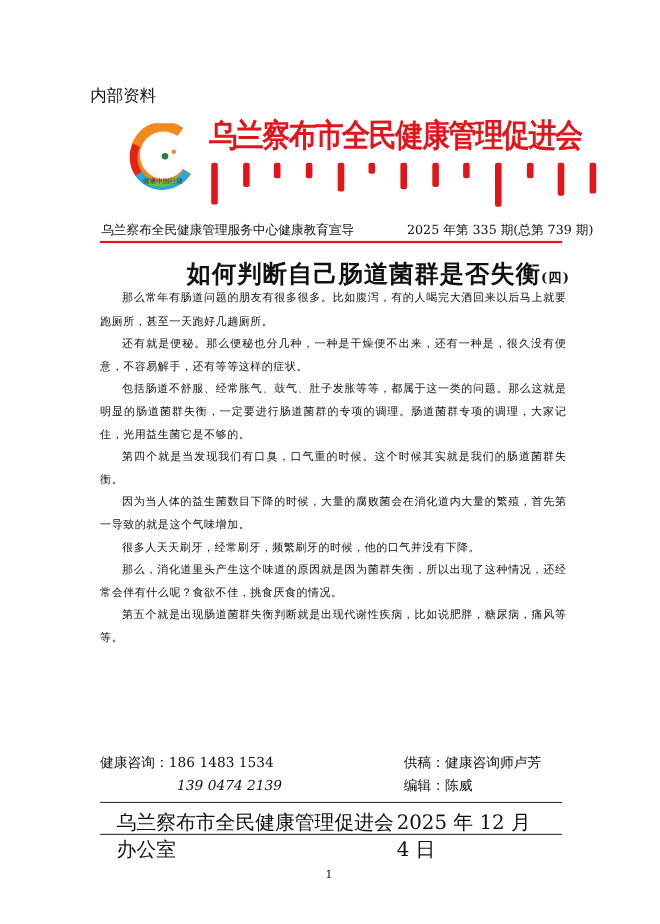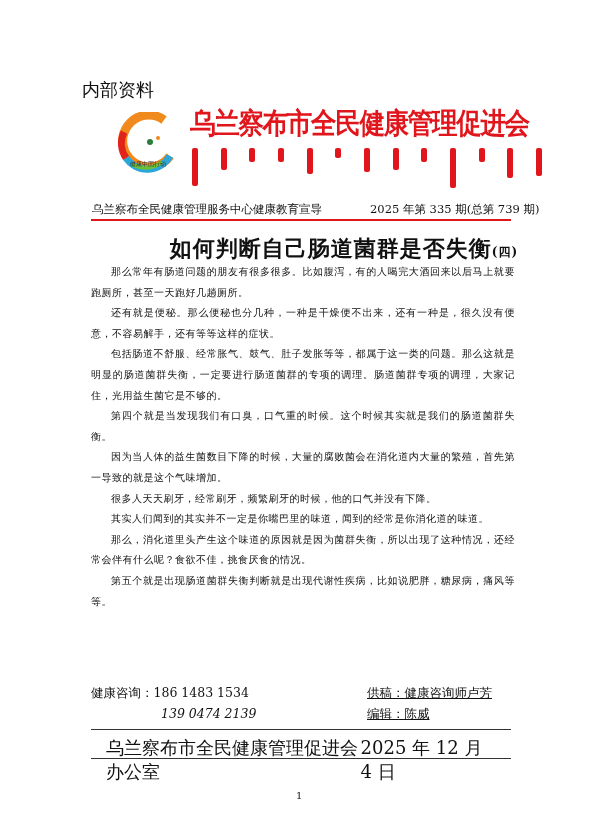--- a/index.html
+++ b/index.html
@@ -1,32 +1,32 @@
 <!DOCTYPE html>
 <html><head>
 <meta charset="utf-8">
 <style>
   html, body { margin:0; padding:0; background:#fff; }
   body { width:600px; height:840px; position:relative; overflow:hidden; font-family:"DejaVu Serif","Liberation Serif",serif; color:#111; }
-  .internal { position:absolute; left:82px; top:78px; font-family:"DejaVu Sans","Liberation Sans",sans-serif; font-size:18px; }
+  .internal { position:absolute; left:82px; top:78px; font-family:"DejaVu Sans","Liberation Sans",sans-serif; font-size:15px; }
   .logo { position:absolute; left:112px; top:112px; width:72px; height:64px; }
   .logo-cap { position:absolute; left:108px; top:160px; width:80px; text-align:center; font-family:"DejaVu Sans",sans-serif; font-size:6px; color:#333; }
   .org-title { position:absolute; left:190px; top:104px; font-family:"DejaVu Serif",serif; font-size:29px; color:#e0161c; letter-spacing:-1.5px; font-weight:bold; white-space:nowrap; transform:scaleX(0.88); transform-origin:left; }
   .mongol { position:absolute; left:192px; top:148px; width:350px; height:42px; display:flex; justify-content:space-between; }
   .mongol span { display:block; width:6px; background:#e0161c; border-radius:2px; }
   .header-line { position:absolute; left:92px; top:202px; width:418px; font-family:"DejaVu Serif",serif; font-size:11.5px; display:flex; justify-content:space-between; white-space:nowrap;gap:48px; }
   .red-rule { position:absolute; left:91px; top:219px; width:420px; height:2px; background:#e0161c; }
   .art-title { position:absolute; left:0; width:600px; top:234px; text-align:center; font-size:22px; font-weight:bold; letter-spacing:1px;padding-left:44px; }
   .art-title small { font-size:12px; font-weight:bold; }
   .body { position:absolute; left:91px; top:262px; width:424px; font-size:10px; line-height:20.6px; letter-spacing:0.5px; }
   .body p { margin:0; text-indent:2em; text-align:justify; }
   .contact { position:absolute; left:91px; top:682px; width:420px; font-size:12.5px; line-height:21px; }
   .c-left { position:absolute; left:0; top:0; }
   .c-left .n2 { padding-left:70px;font-style:italic; }
-  .c-right { position:absolute; left:276px; top:0;text-decoration:underline; }
+  .c-right { position:absolute; left:276px; top:0; }
   .rule { position:absolute; left:91px; width:420px; height:1px; background:#333; }
   .footer { position:absolute; left:106px; top:736px; width:390px; font-size:18px; display:flex; justify-content:space-between; }
   .pageno { position:absolute; left:296px; top:790px; font-size:10px; }
 </style>
 </head>
 <body>
 
 <div class="internal">内部资料</div>
 
 <svg class="logo" viewBox="0 0 72 64">
@@ -66,21 +66,20 @@
   <span>如何判断自己肠道菌群是否失衡</span><small>(四)</small>
 </div>
 
 <div class="body">
   <p>那么常年有肠道问题的朋友有很多很多。比如腹泻，有的人喝完大酒回来以后马上就要跑厕所，甚至一天跑好几趟厕所。</p>
   <p>还有就是便秘。那么便秘也分几种，一种是干燥便不出来，还有一种是，很久没有便意，不容易解手，还有等等这样的症状。</p>
   <p>包括肠道不舒服、经常胀气、鼓气、肚子发胀等等，都属于这一类的问题。那么这就是明显的肠道菌群失衡，一定要进行肠道菌群的专项的调理。肠道菌群专项的调理，大家记住，光用益生菌它是不够的。</p>
   <p>第四个就是当发现我们有口臭，口气重的时候。这个时候其实就是我们的肠道菌群失衡。</p>
   <p>因为当人体的益生菌数目下降的时候，大量的腐败菌会在消化道内大量的繁殖，首先第一导致的就是这个气味增加。</p>
   <p>很多人天天刷牙，经常刷牙，频繁刷牙的时候，他的口气并没有下降。</p>
-  <p>其实人们闻到的其实并不一定是你嘴巴里的味道，闻到的经常是你消化道的味道。</p>
   <p>那么，消化道里头产生这个味道的原因就是因为菌群失衡，所以出现了这种情况，还经常会伴有什么呢？食欲不佳，挑食厌食的情况。</p>
   <p>第五个就是出现肠道菌群失衡判断就是出现代谢性疾病，比如说肥胖，糖尿病，痛风等等。</p>
 </div>
 
 <div class="contact">
   <div class="c-left">
     <div><span>健康咨询：</span><span>186 1483 1534</span></div>
     <div class="n2">139 0474 2139</div>
   </div>
   <div class="c-right">

